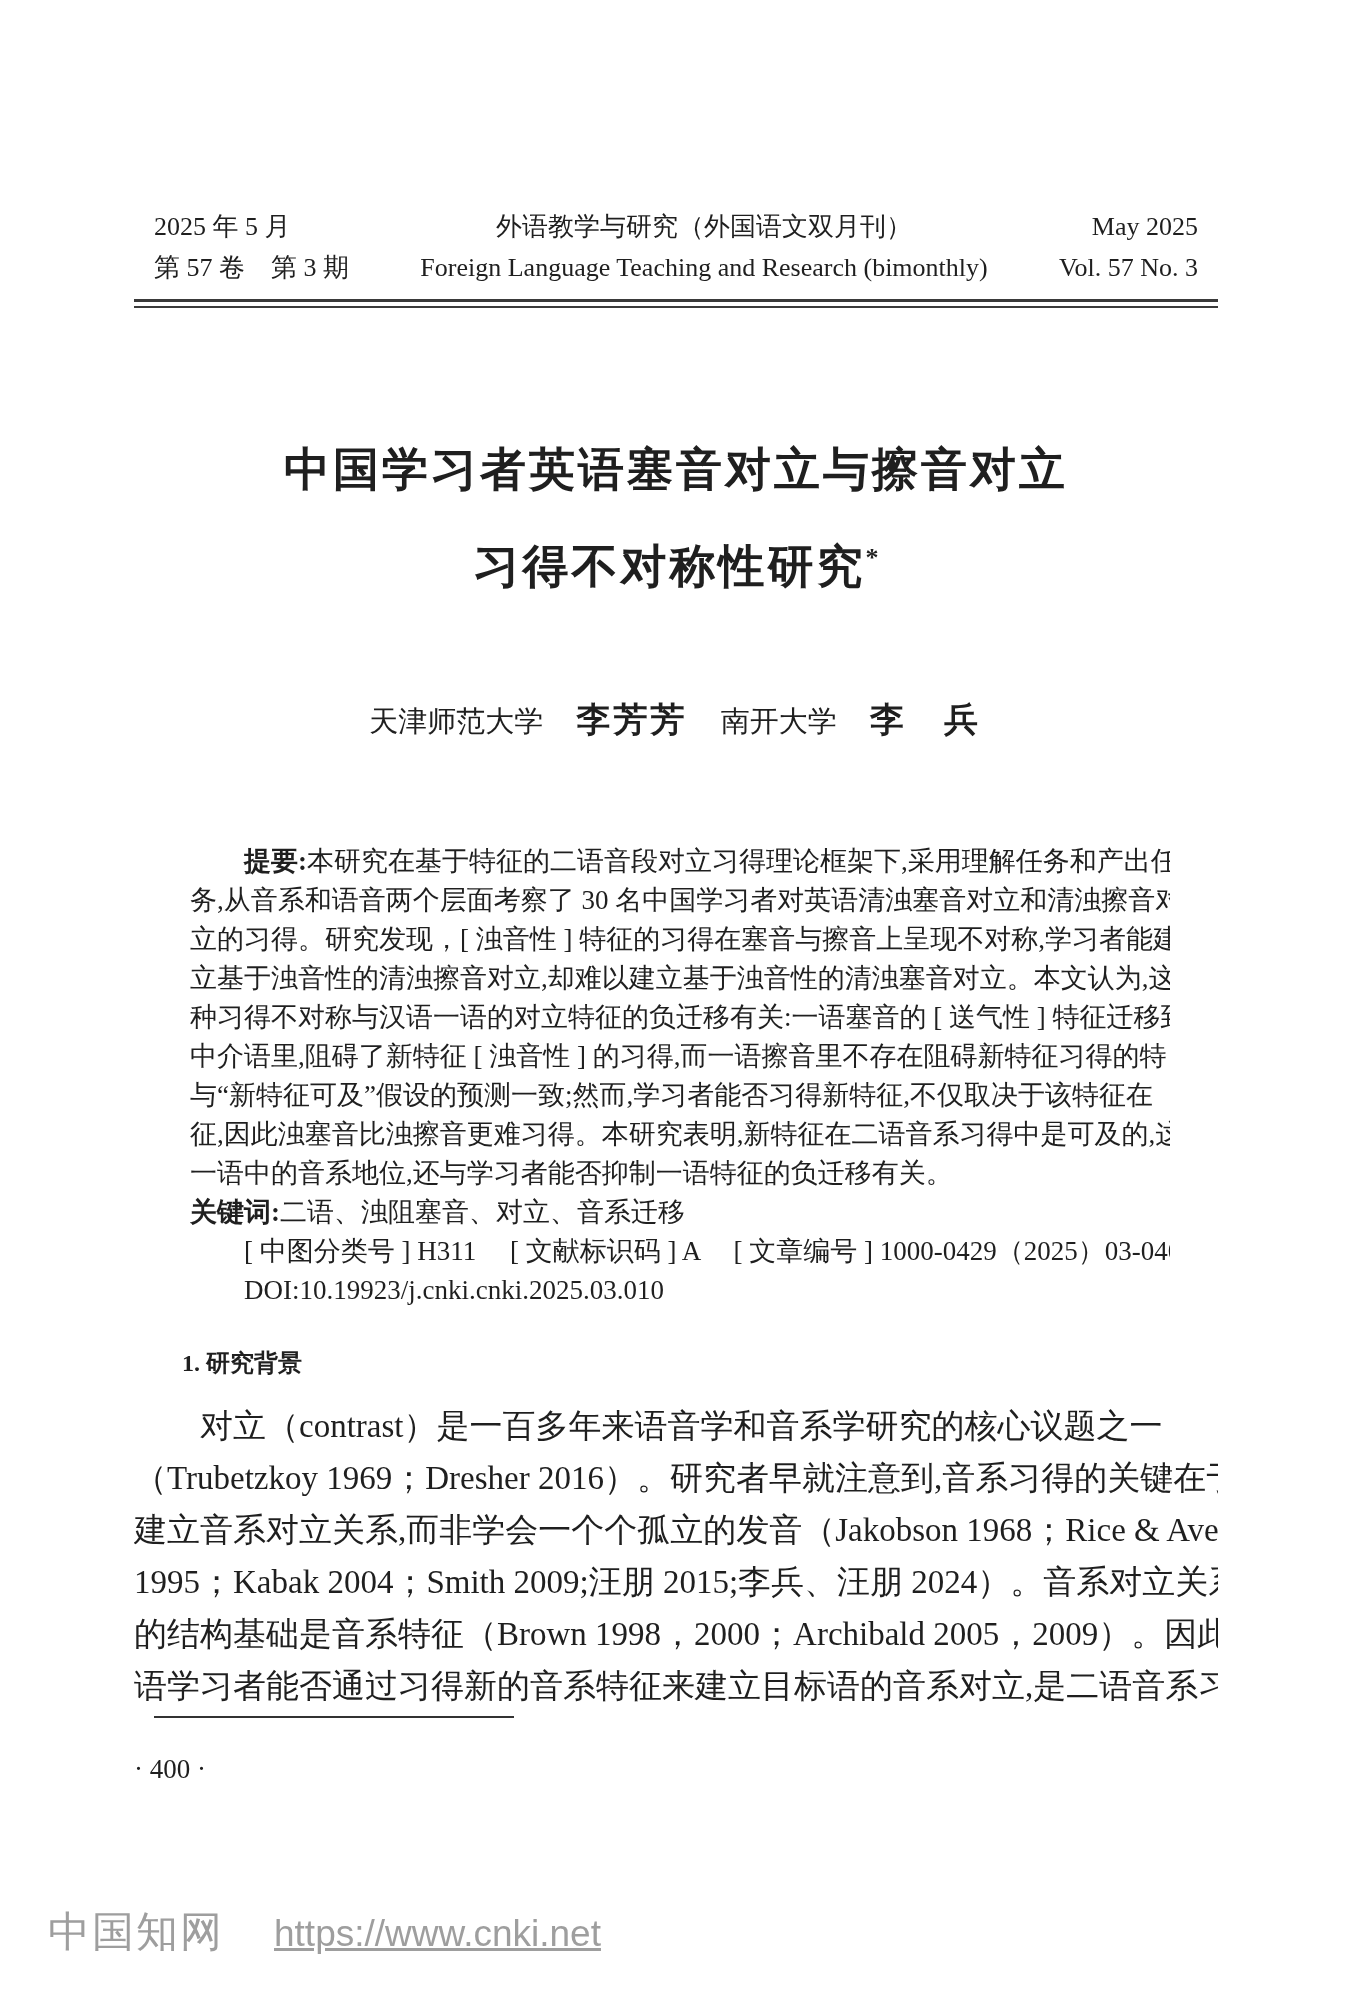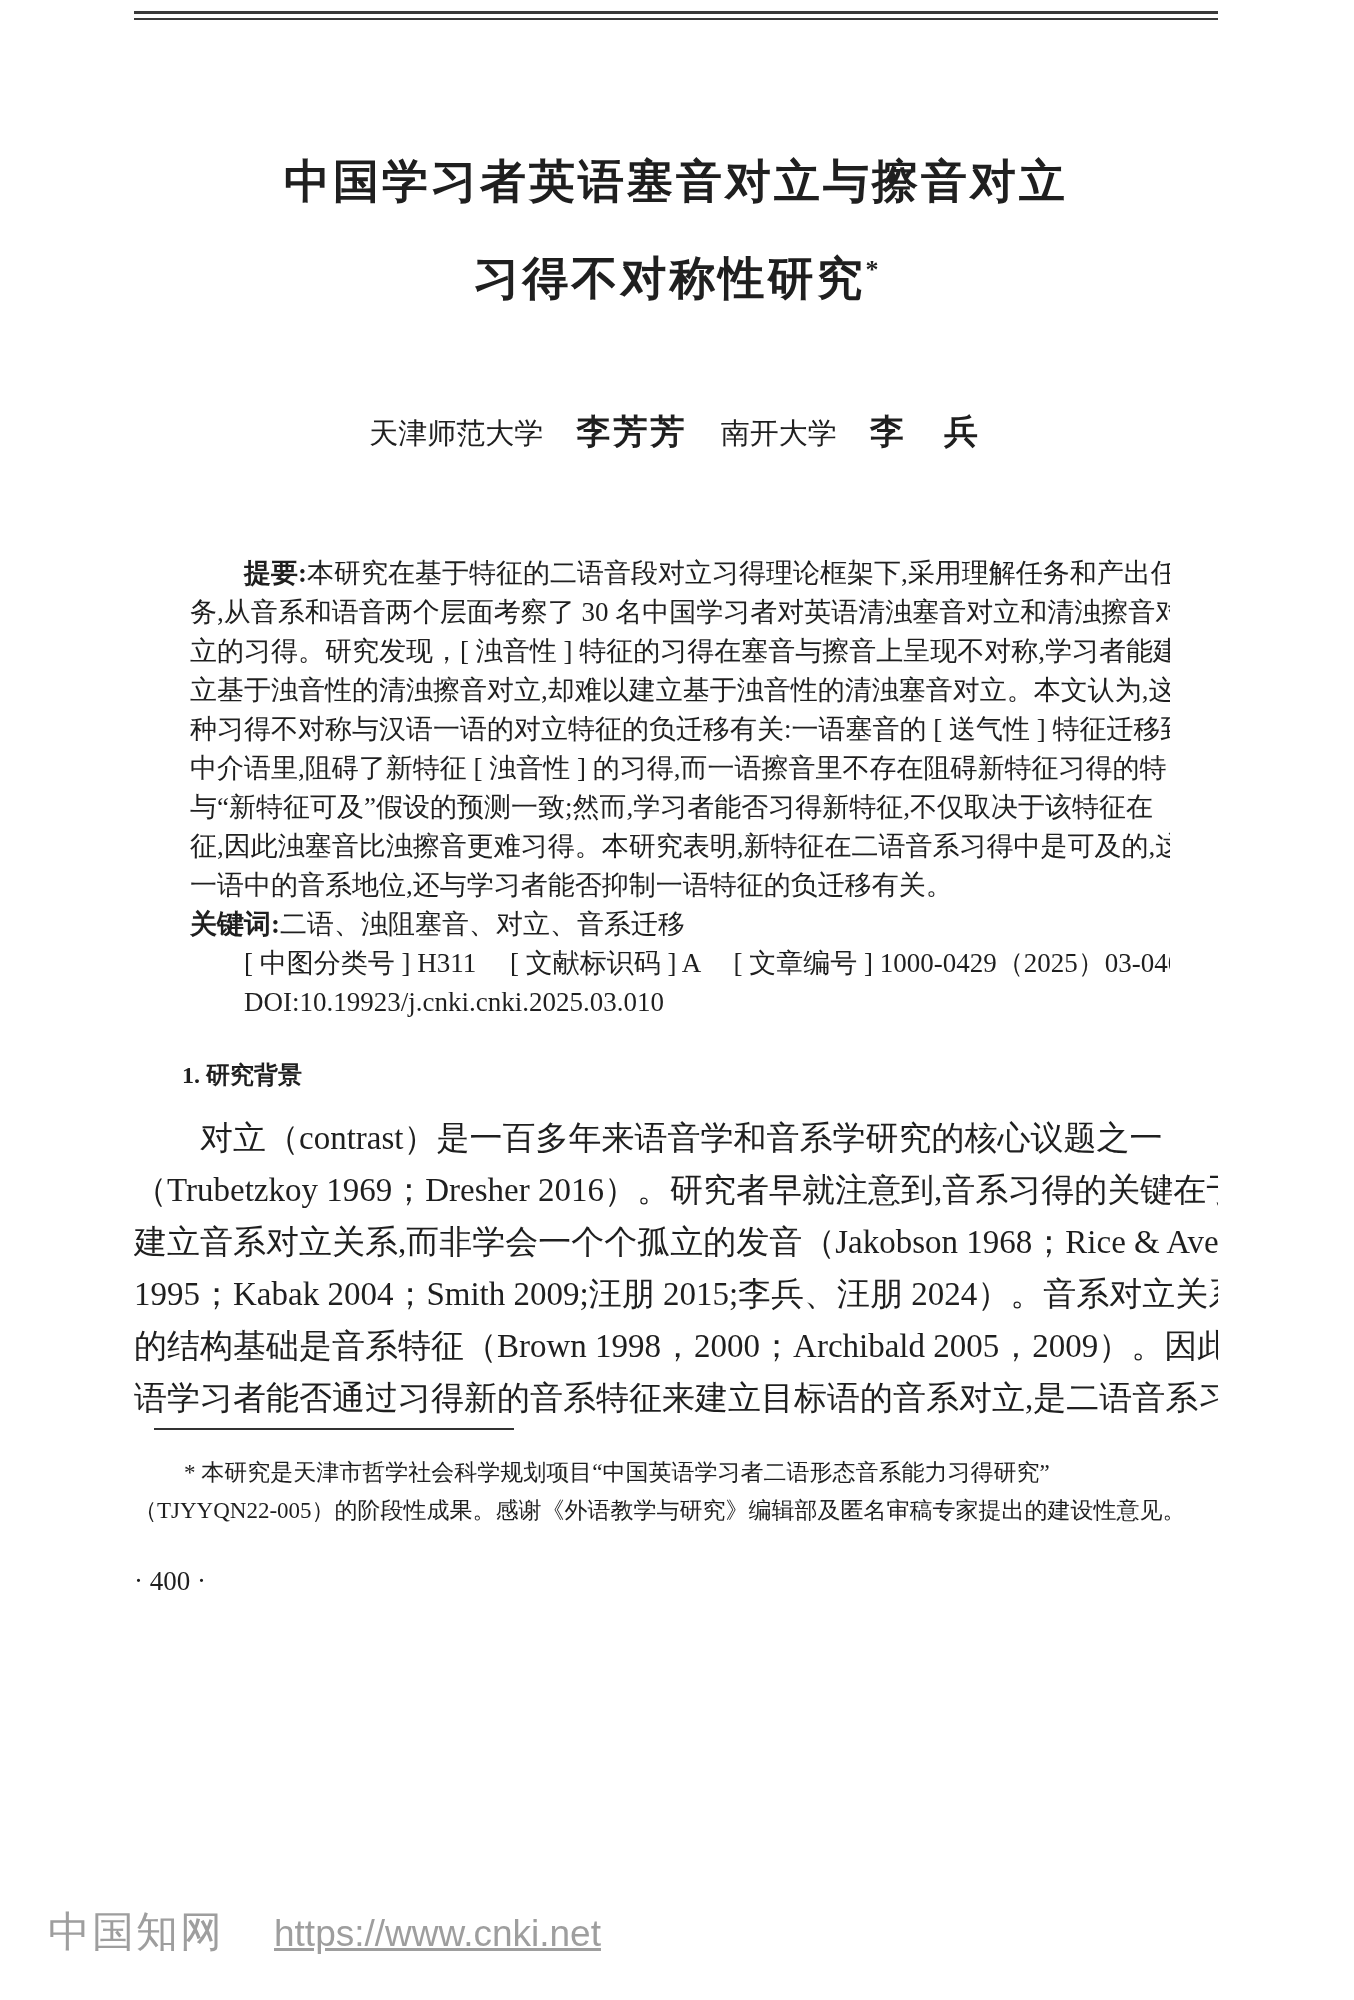--- a/index.html
+++ b/index.html
@@ -71,20 +71,34 @@
   }
   .wm-brand{font-size:42px;letter-spacing:2px;}
   .wm-url{font-size:37px;text-decoration:underline;}
 </style>
 </head>
 <body>
 
 <div class="page">
   <div class="content">
 
+    <div class="journal-header">
+      <div class="header-col header-left">
+        <div>2025 年 5 月</div>
+        <div>第 57 卷　第 3 期</div>
+      </div>
+      <div class="header-col header-center">
+        <div>外语教学与研究（外国语文双月刊）</div>
+        <div>Foreign Language Teaching and Research (bimonthly)</div>
+      </div>
+      <div class="header-col header-right">
+        <div>May 2025</div>
+        <div>Vol. 57  No. 3</div>
+      </div>
+    </div>
 
     <div class="double-rule"></div>
 
     <div class="article-title">
       <div>中国学习者英语塞音对立与擦音对立</div>
       <div><span>习得不对称性研究</span><sup class="title-star">*</sup></div>
     </div>
 
     <div class="authors">
       <span class="author-affil">天津师范大学</span>
@@ -122,24 +136,20 @@
         <div class="body-line">对立（contrast）是一百多年来语音学和音系学研究的核心议题之一</div>
         <div class="body-line">（Trubetzkoy 1969；Dresher 2016）。研究者早就注意到,音系习得的关键在于</div>
         <div class="body-line">建立音系对立关系,而非学会一个个孤立的发音（Jakobson 1968；Rice &amp; Avery</div>
         <div class="body-line">1995；Kabak 2004；Smith 2009;汪朋 2015;李兵、汪朋 2024）。音系对立关系</div>
         <div class="body-line">的结构基础是音系特征（Brown 1998，2000；Archibald 2005，2009）。因此,二</div>
         <div class="body-line">语学习者能否通过习得新的音系特征来建立目标语的音系对立,是二语音系习</div>
       </div>
 
     <div class="footnote-rule"></div>
 
-    <div class="footnote">
-        <div class="fn-line">* 本研究是天津市哲学社会科学规划项目“中国英语学习者二语形态音系能力习得研究”</div>
-        <div class="fn-line">（TJYYQN22-005）的阶段性成果。感谢《外语教学与研究》编辑部及匿名审稿专家提出的建设性意见。</div>
-      </div>
 
     <div class="page-number">· 400 ·</div>
 
   </div>
 
   <div class="watermark">
     <span class="wm-brand">中国知网</span>
     <span class="wm-url">https://www.cnki.net</span>
   </div>
 </div>

